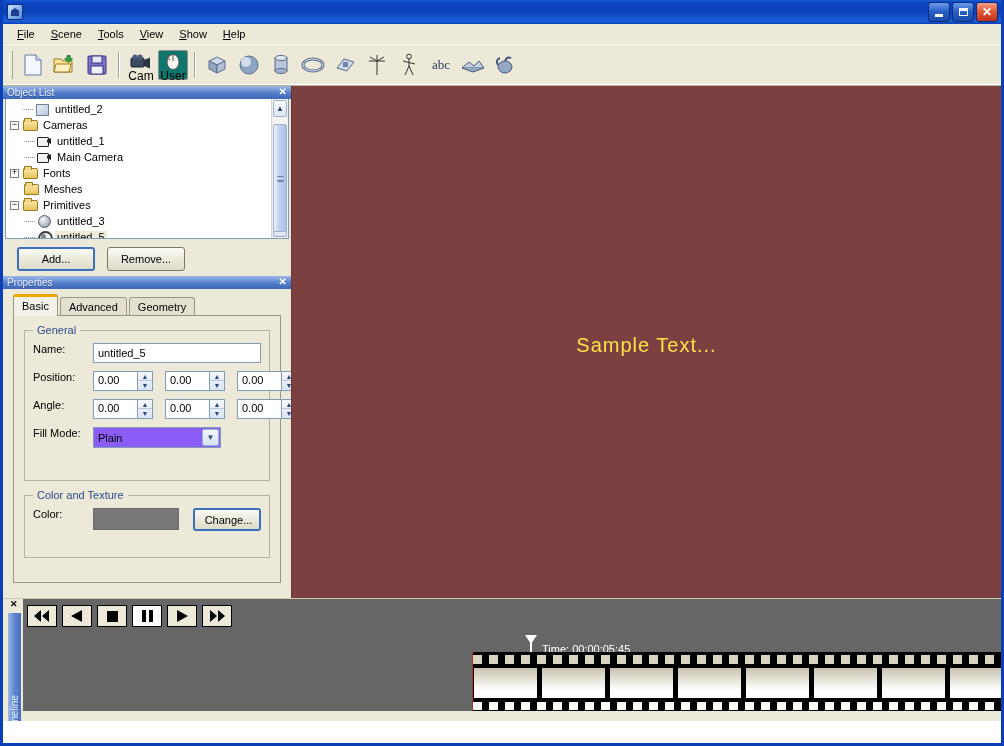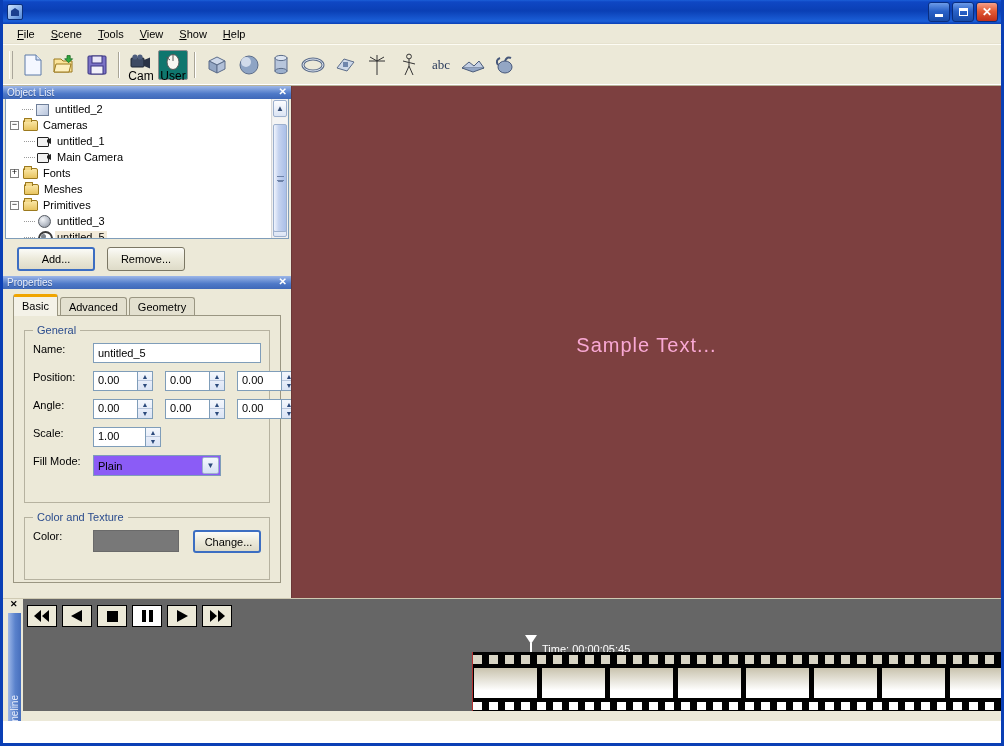--- a/index.html
+++ b/index.html
@@ -229,21 +229,21 @@
   .tab.active{
     background:#f4f2e8;border-top:3px solid #f0a500;height:22px;line-height:18px;
     position:relative;z-index:2;font-weight:normal;
   }
   .tabpage{
     border:1px solid #9a9682;background:#ece9d8;
     margin:0 8px 0 8px;height:268px;padding:8px 0 0 0;position:relative;top:-1px;
   }
   .groupbox{
     border:1px solid #b6b2a0;margin:6px 10px 0 10px;position:relative;
-    padding:12px 8px 10px 8px;
+    padding:12px 8px 16px 8px;
   }
   .groupbox > .gtitle{
     position:absolute;top:-7px;left:8px;background:#ece9d8;padding:0 4px;
     font-size:11px;color:#2a4b8d;
   }
   .frow{ display:flex;align-items:flex-start;margin-bottom:8px; }
   .flabel{ width:60px;flex:0 0 60px;font-size:11px;color:#000; }
   .tinput{
     height:20px;border:1px solid #7f9db9;background:#fff;
     font-size:11px;padding:2px 4px;font-family:"Liberation Sans", sans-serif;
@@ -656,30 +656,20 @@
                 </span>
                 <span class="spin" style="margin-right:0">
                   <span class="sv">0.00</span>
                   <span class="sbtns">
                       <span>▲</span>
                       <span>▼</span>
                     </span>
                 </span>
               </div>
 
-              <div class="frow">
-                <span class="flabel">Scale:</span>
-                <span class="spin">
-                  <span class="sv" style="width:52px">1.00</span>
-                  <span class="sbtns">
-                      <span>▲</span>
-                      <span>▼</span>
-                    </span>
-                </span>
-              </div>
 
               <div class="frow" style="margin-bottom:16px">
                 <span class="flabel">Fill Mode:</span>
                 <span class="combo">
                   <span>Plain</span>
                   <span class="arrow">▼</span>
                 </span>
               </div>
             </div>
 
@@ -691,21 +681,21 @@
                 <button class="btn default" style="min-width:68px;height:23px">Change...</button>
               </div>
             </div>
 
           </div>
         </div>
       </div>
     </div>
 
     <div id="viewport" style="background: rgb(125, 64, 64);">
-      <div class="sample" style="color: #f9a8d4;">Sample  Text...</div>
+      <div class="sample" style="color: #fde047;">Sample  Text...</div>
     </div>
   </div>
 
   <div id="timeline-dock">
     <div id="tl-caption">
       <span id="tl-capx">✕</span>
       <div id="tl-capbar">
         <span>Timeline</span>
       </div>
     </div>

